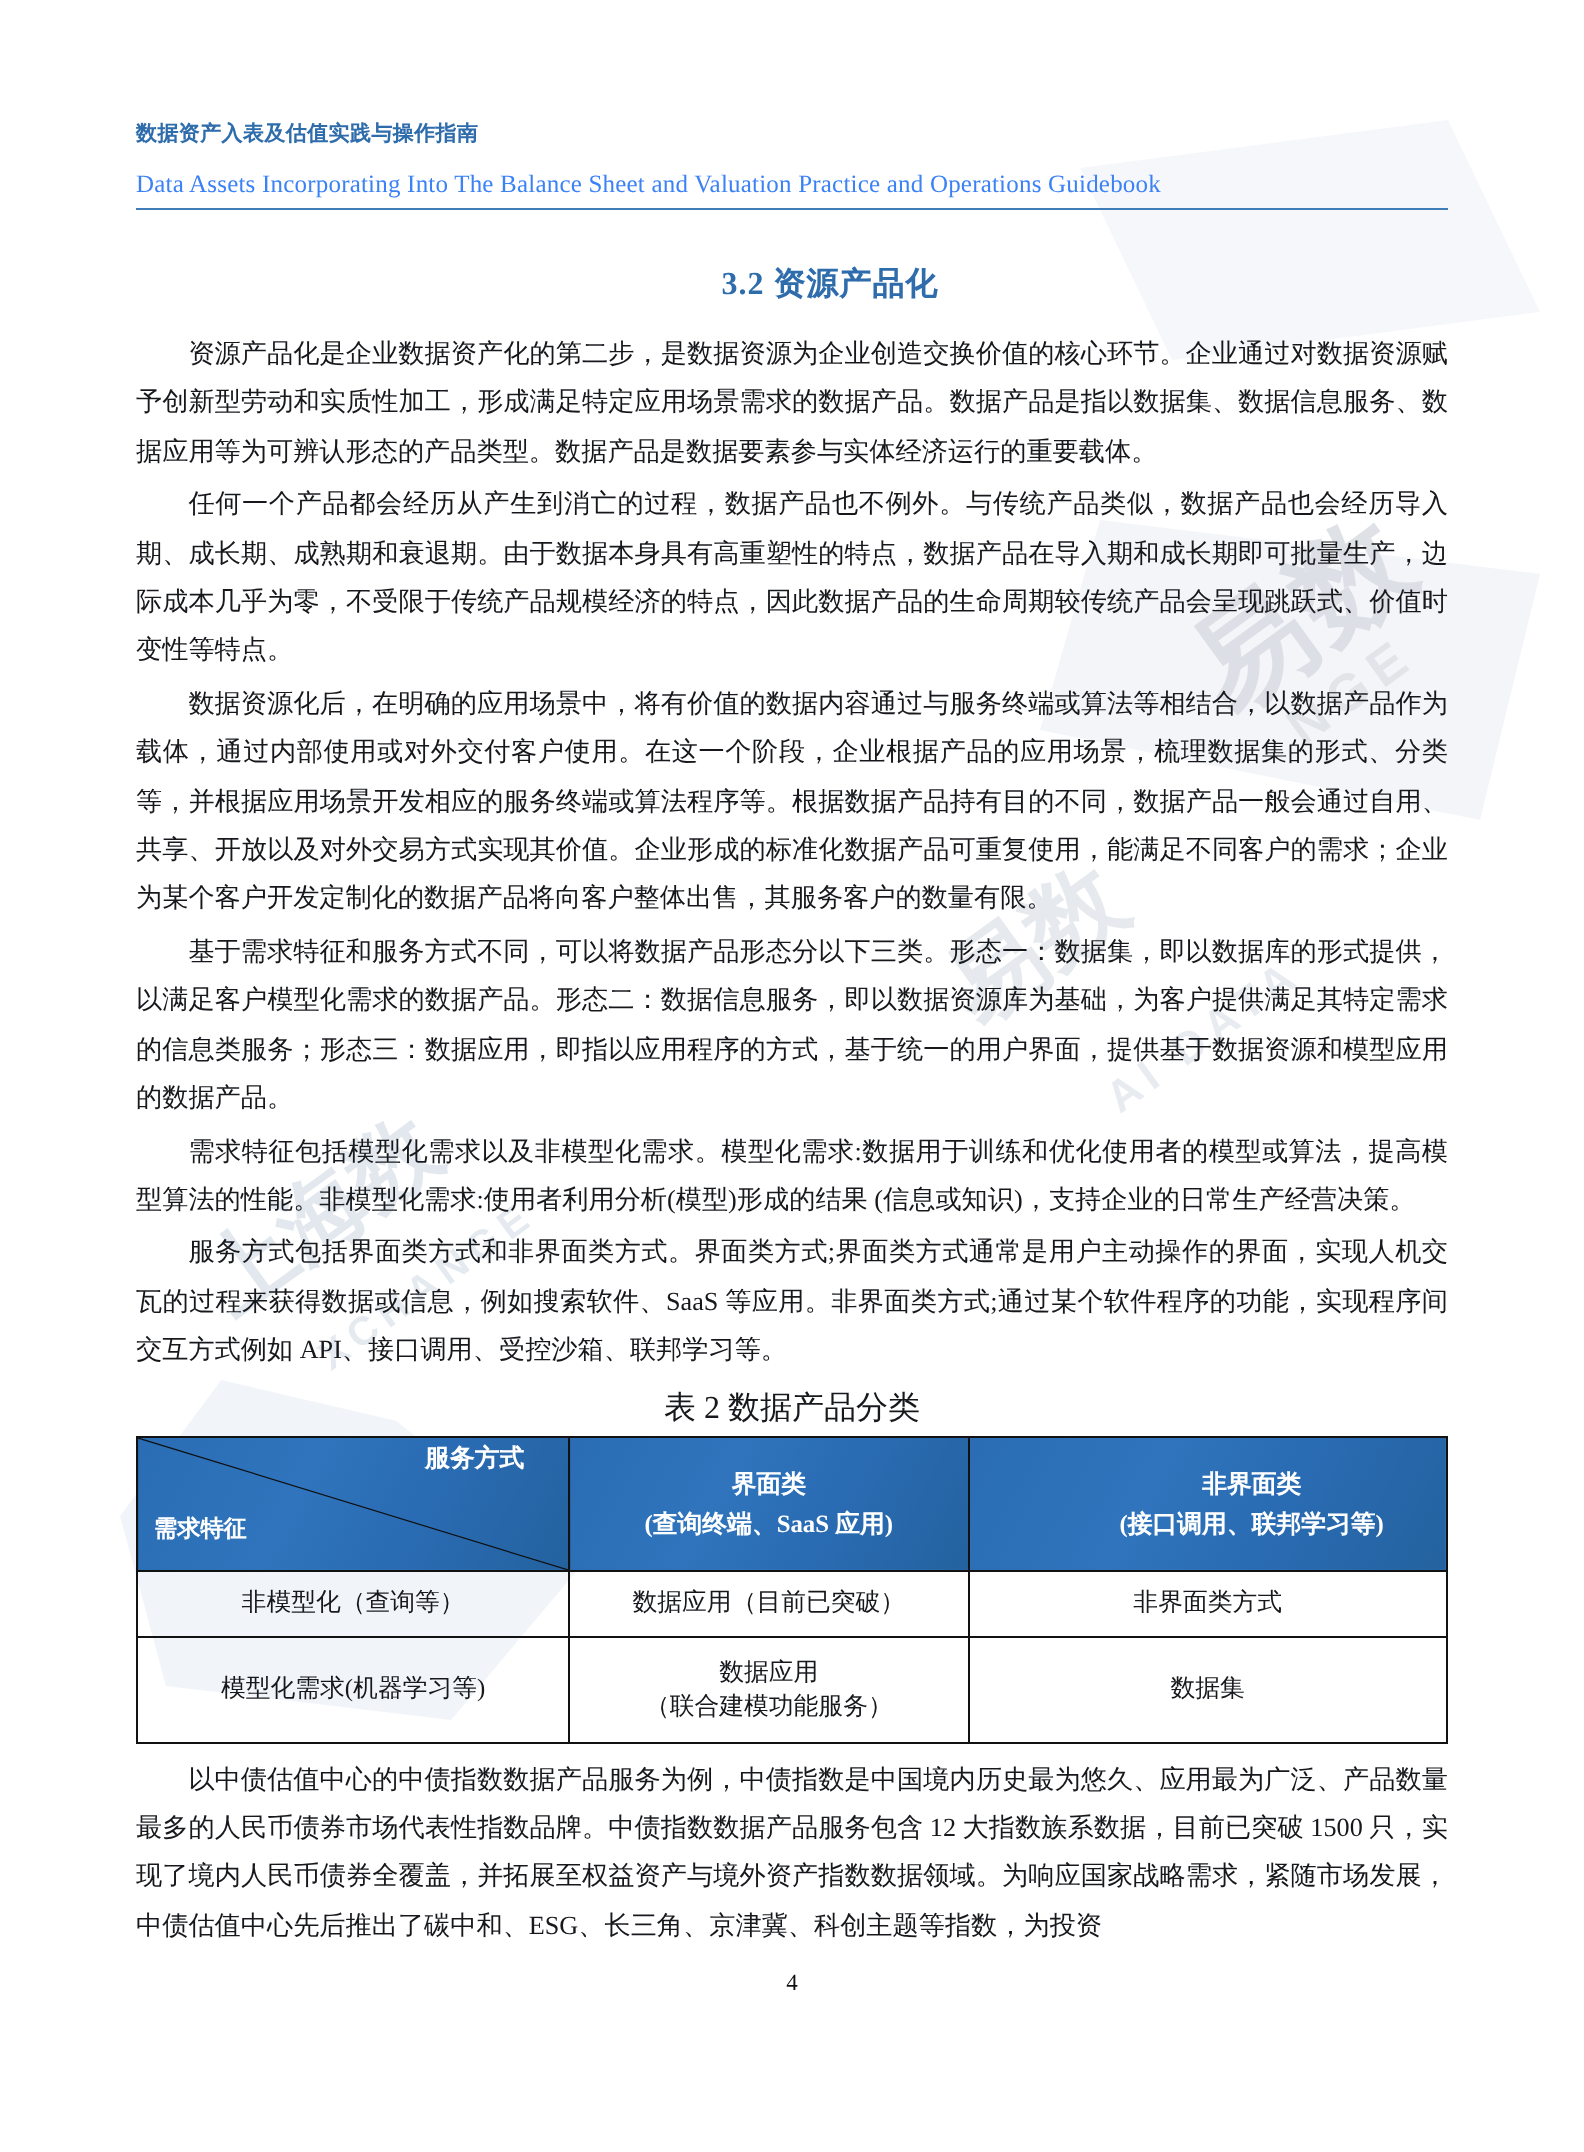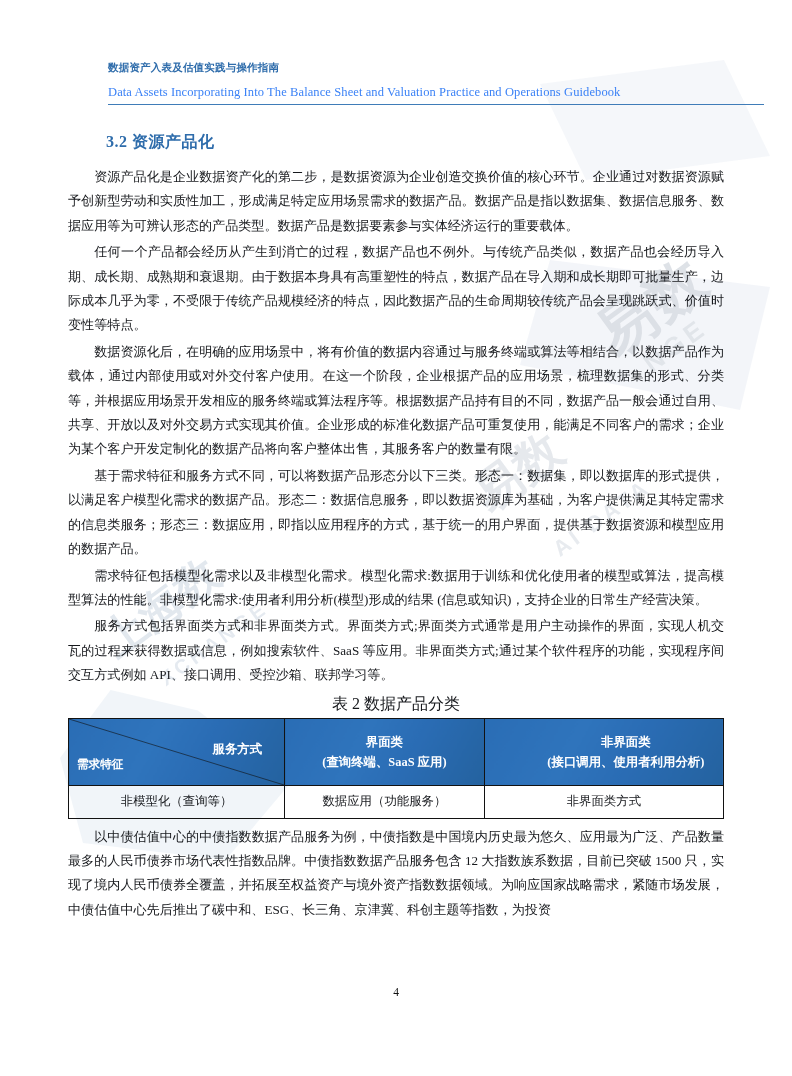--- a/index.html
+++ b/index.html
@@ -86,21 +86,20 @@
   .wm-blob.b3 { top: 60px; left: 540px; width: 230px; height: 120px;
     clip-path: polygon(0 20%, 80% 0, 100% 80%, 20% 100%); background:#f2f5f9;}
 
   
   .doc-header {
     position: absolute;
     top: 60px;
     left: 68px;
     width: 656px;
     z-index: 3;
-    margin-left: 40px;
   }
   .doc-header .hdr-cn {
     color: #2e6cab;
     font-size: 10.5px;
     font-weight: bold;
     letter-spacing: .2px;
     line-height: 1.5;
     font-family: "Liberation Serif", serif;
   }
   .doc-header .hdr-en {
@@ -125,20 +124,21 @@
     z-index: 2;
   }
   h2.section-title {
     color: #2e6cab;
     font-size: 16px;
     font-weight: bold;
     margin: 0 0 12px 0;
     padding-left: 38px;
     letter-spacing: .5px;
     font-family: "Liberation Serif", serif;
+    text-align: center;
   }
   p.para {
     margin: 0 0 2px 0;
     font-size: 13.1px;
     line-height: 24.4px;
     text-align: justify;
     text-justify: inter-ideograph;
     text-indent: 2em;
     color: #16181c;
     font-family: "Liberation Serif", "DejaVu Serif", serif;
@@ -179,21 +179,21 @@
     overflow: hidden;
   }
   th.split-cell .diag {
     position: absolute;
     inset: 0;
     width: 100%;
     height: 100%;
   }
   th.split-cell .lbl-top {
     position: absolute;
-    top: 20px;
+    top: 0;
     right: 22px;
     font-weight: bold;
   }
   th.split-cell .lbl-bot {
     position: absolute;
     bottom: 10px;
     left: 8px;
     font-weight: bold;
     font-size: 11.6px;
   }
@@ -259,29 +259,37 @@
             </svg>
             <span class="lbl-top">服务方式</span>
             <span class="lbl-bot">需求特征</span>
           </th>
           <th style="width:32.4%;">
             <span class="cell-l1">界面类</span>
             <span class="cell-l2">(查询终端、SaaS 应用)</span>
           </th>
           <th style="width:32.4%;padding-left:48px;">
             <span class="cell-l1">非界面类</span>
-            <span class="cell-l2">(接口调用、使用者利用分析)</span>
+            <span class="cell-l2">(接口调用、联邦学习等)</span>
           </th>
         </tr>
       </thead>
       <tbody>
         <tr class="r1">
           <td>非模型化（查询等）</td>
-          <td>数据应用（功能服务）</td>
+          <td>数据应用（目前已突破）</td>
           <td>非界面类方式</td>
+        </tr>
+        <tr class="r2">
+          <td>模型化需求(机器学习等)</td>
+          <td>
+            <span class="cell-l1">数据应用</span>
+            <span class="cell-l2">（联合建模功能服务）</span>
+          </td>
+          <td>数据集</td>
         </tr>
       </tbody>
     </table>
 
     <p class="para" style="margin-top:6px;">以中债估值中心的中债指数数据产品服务为例，中债指数是中国境内历史最为悠久、应用最为广泛、产品数量最多的人民币债券市场代表性指数品牌。中债指数数据产品服务包含 12  大指数族系数据，目前已突破 1500  只，实现了境内人民币债券全覆盖，并拓展至权益资产与境外资产指数数据领域。为响应国家战略需求，紧随市场发展，中债估值中心先后推出了碳中和、ESG、长三角、京津冀、科创主题等指数，为投资</p>
   </div>
 
   <div class="page-number">4</div>
 </div>
 

